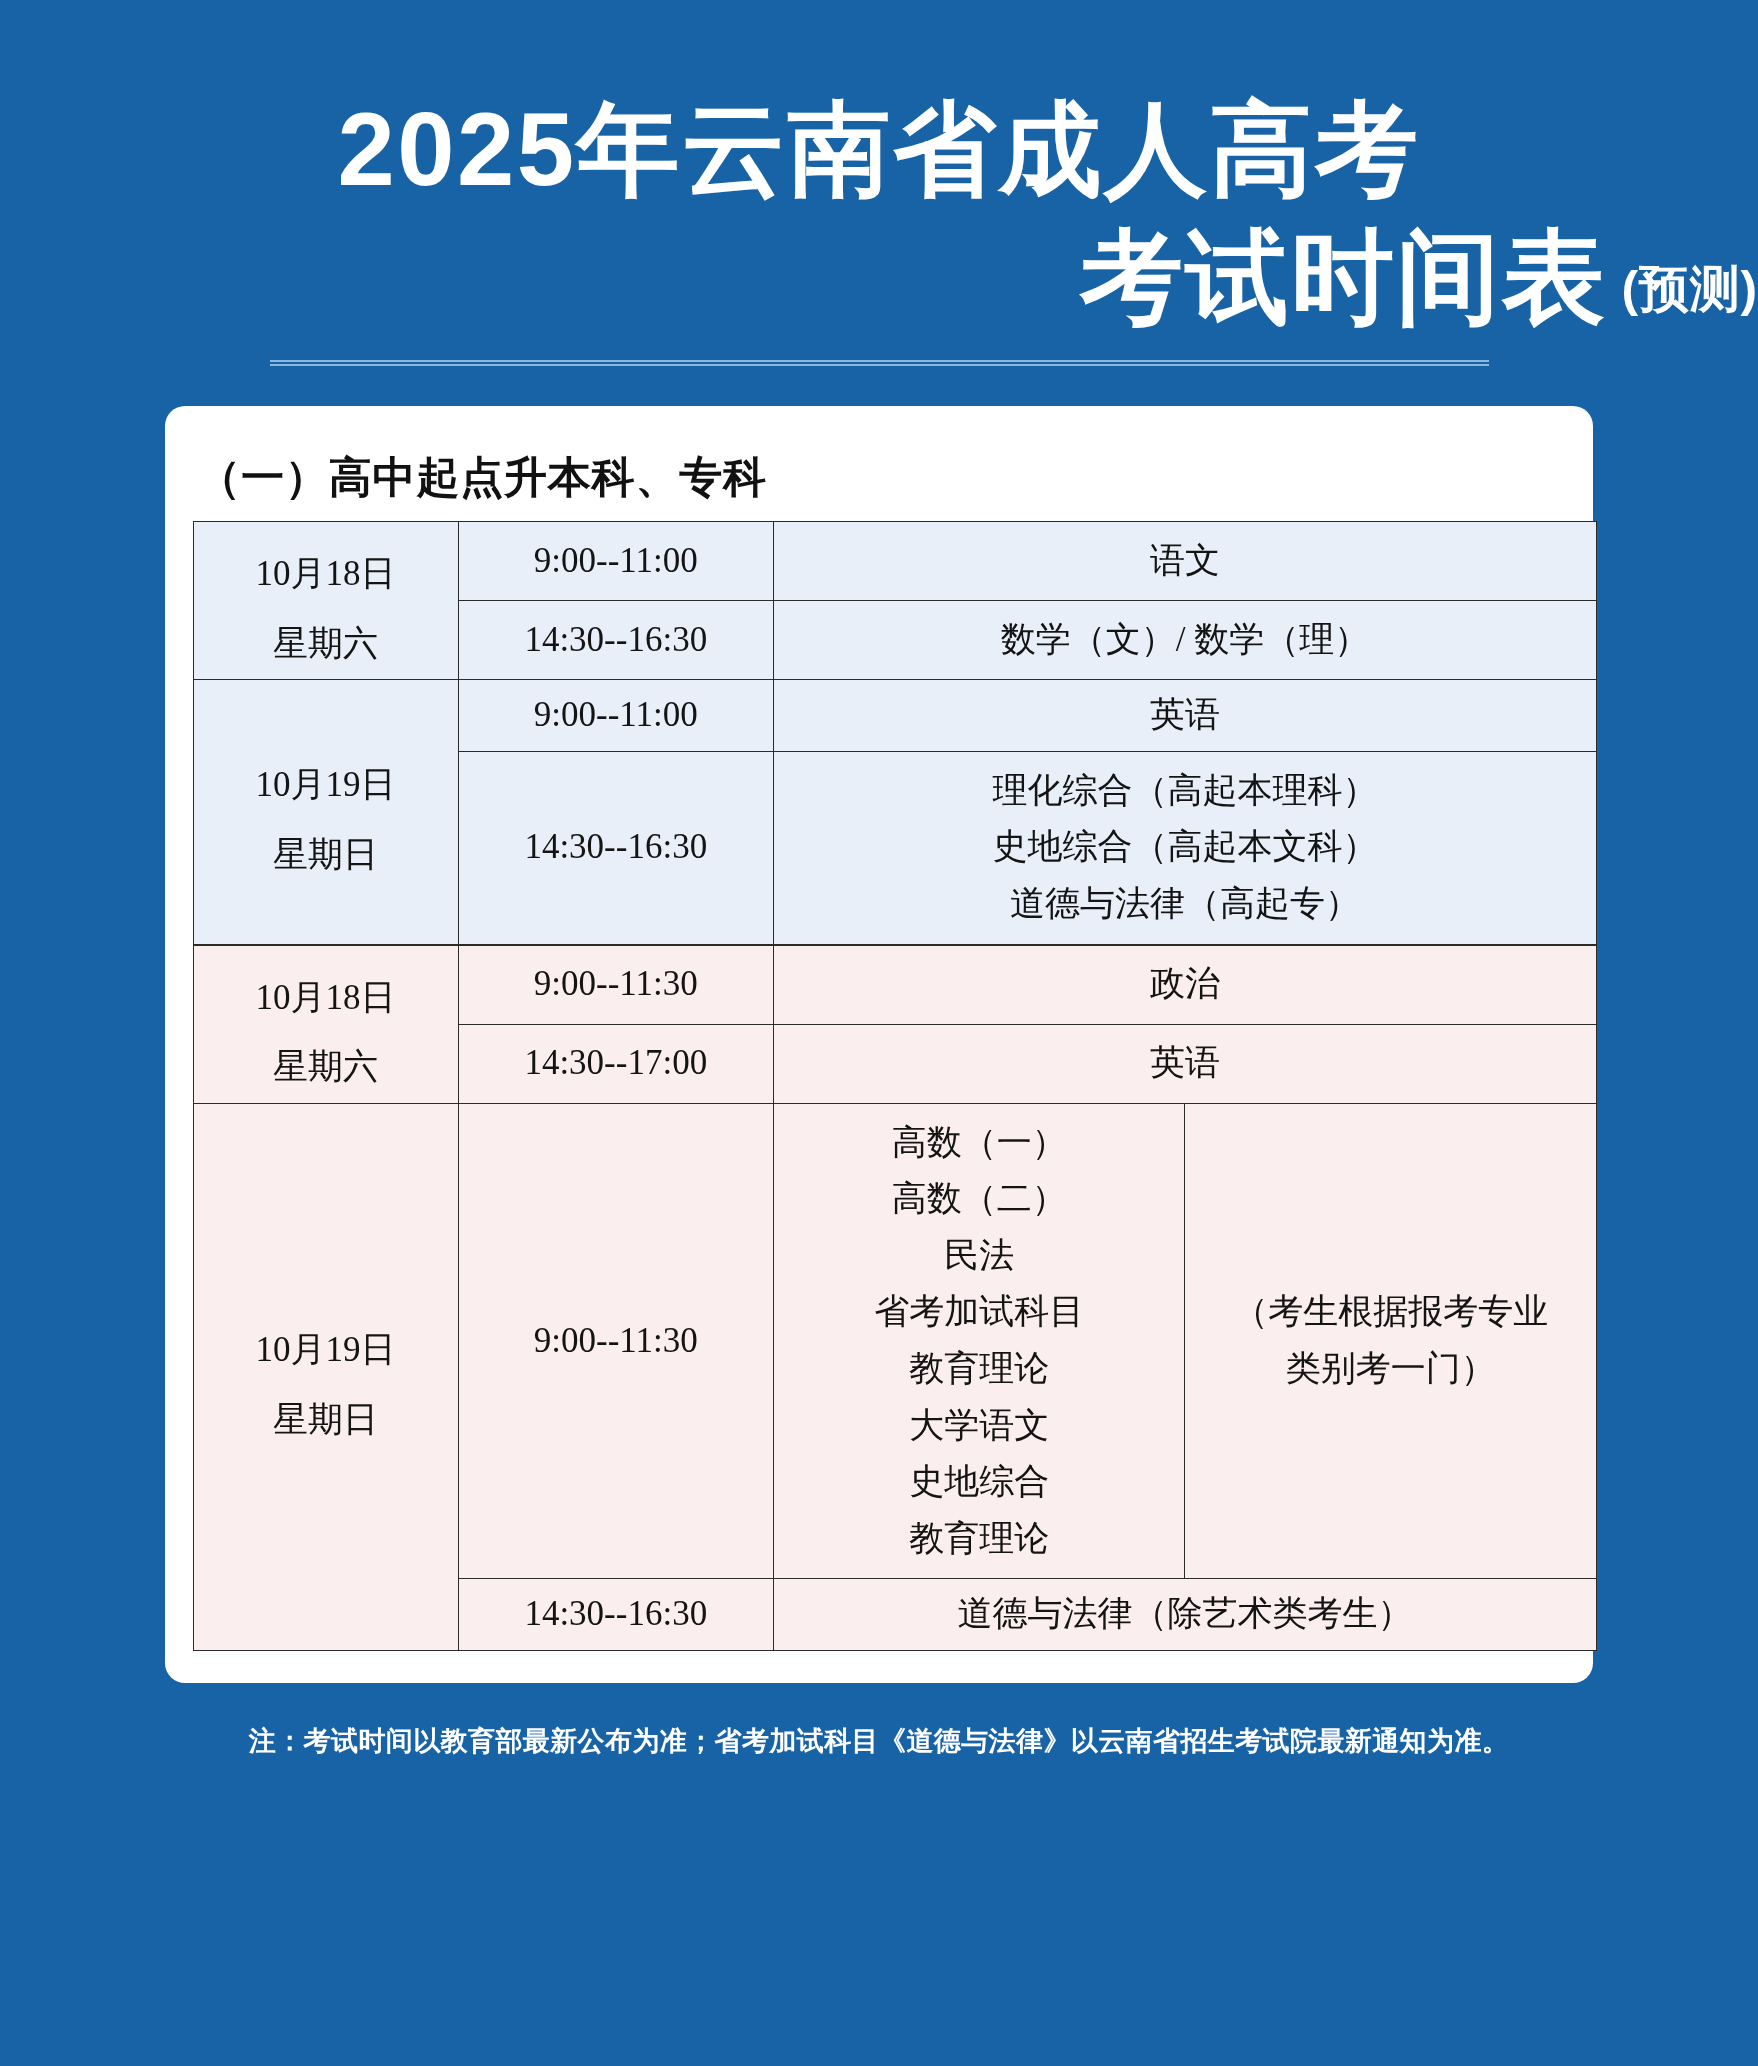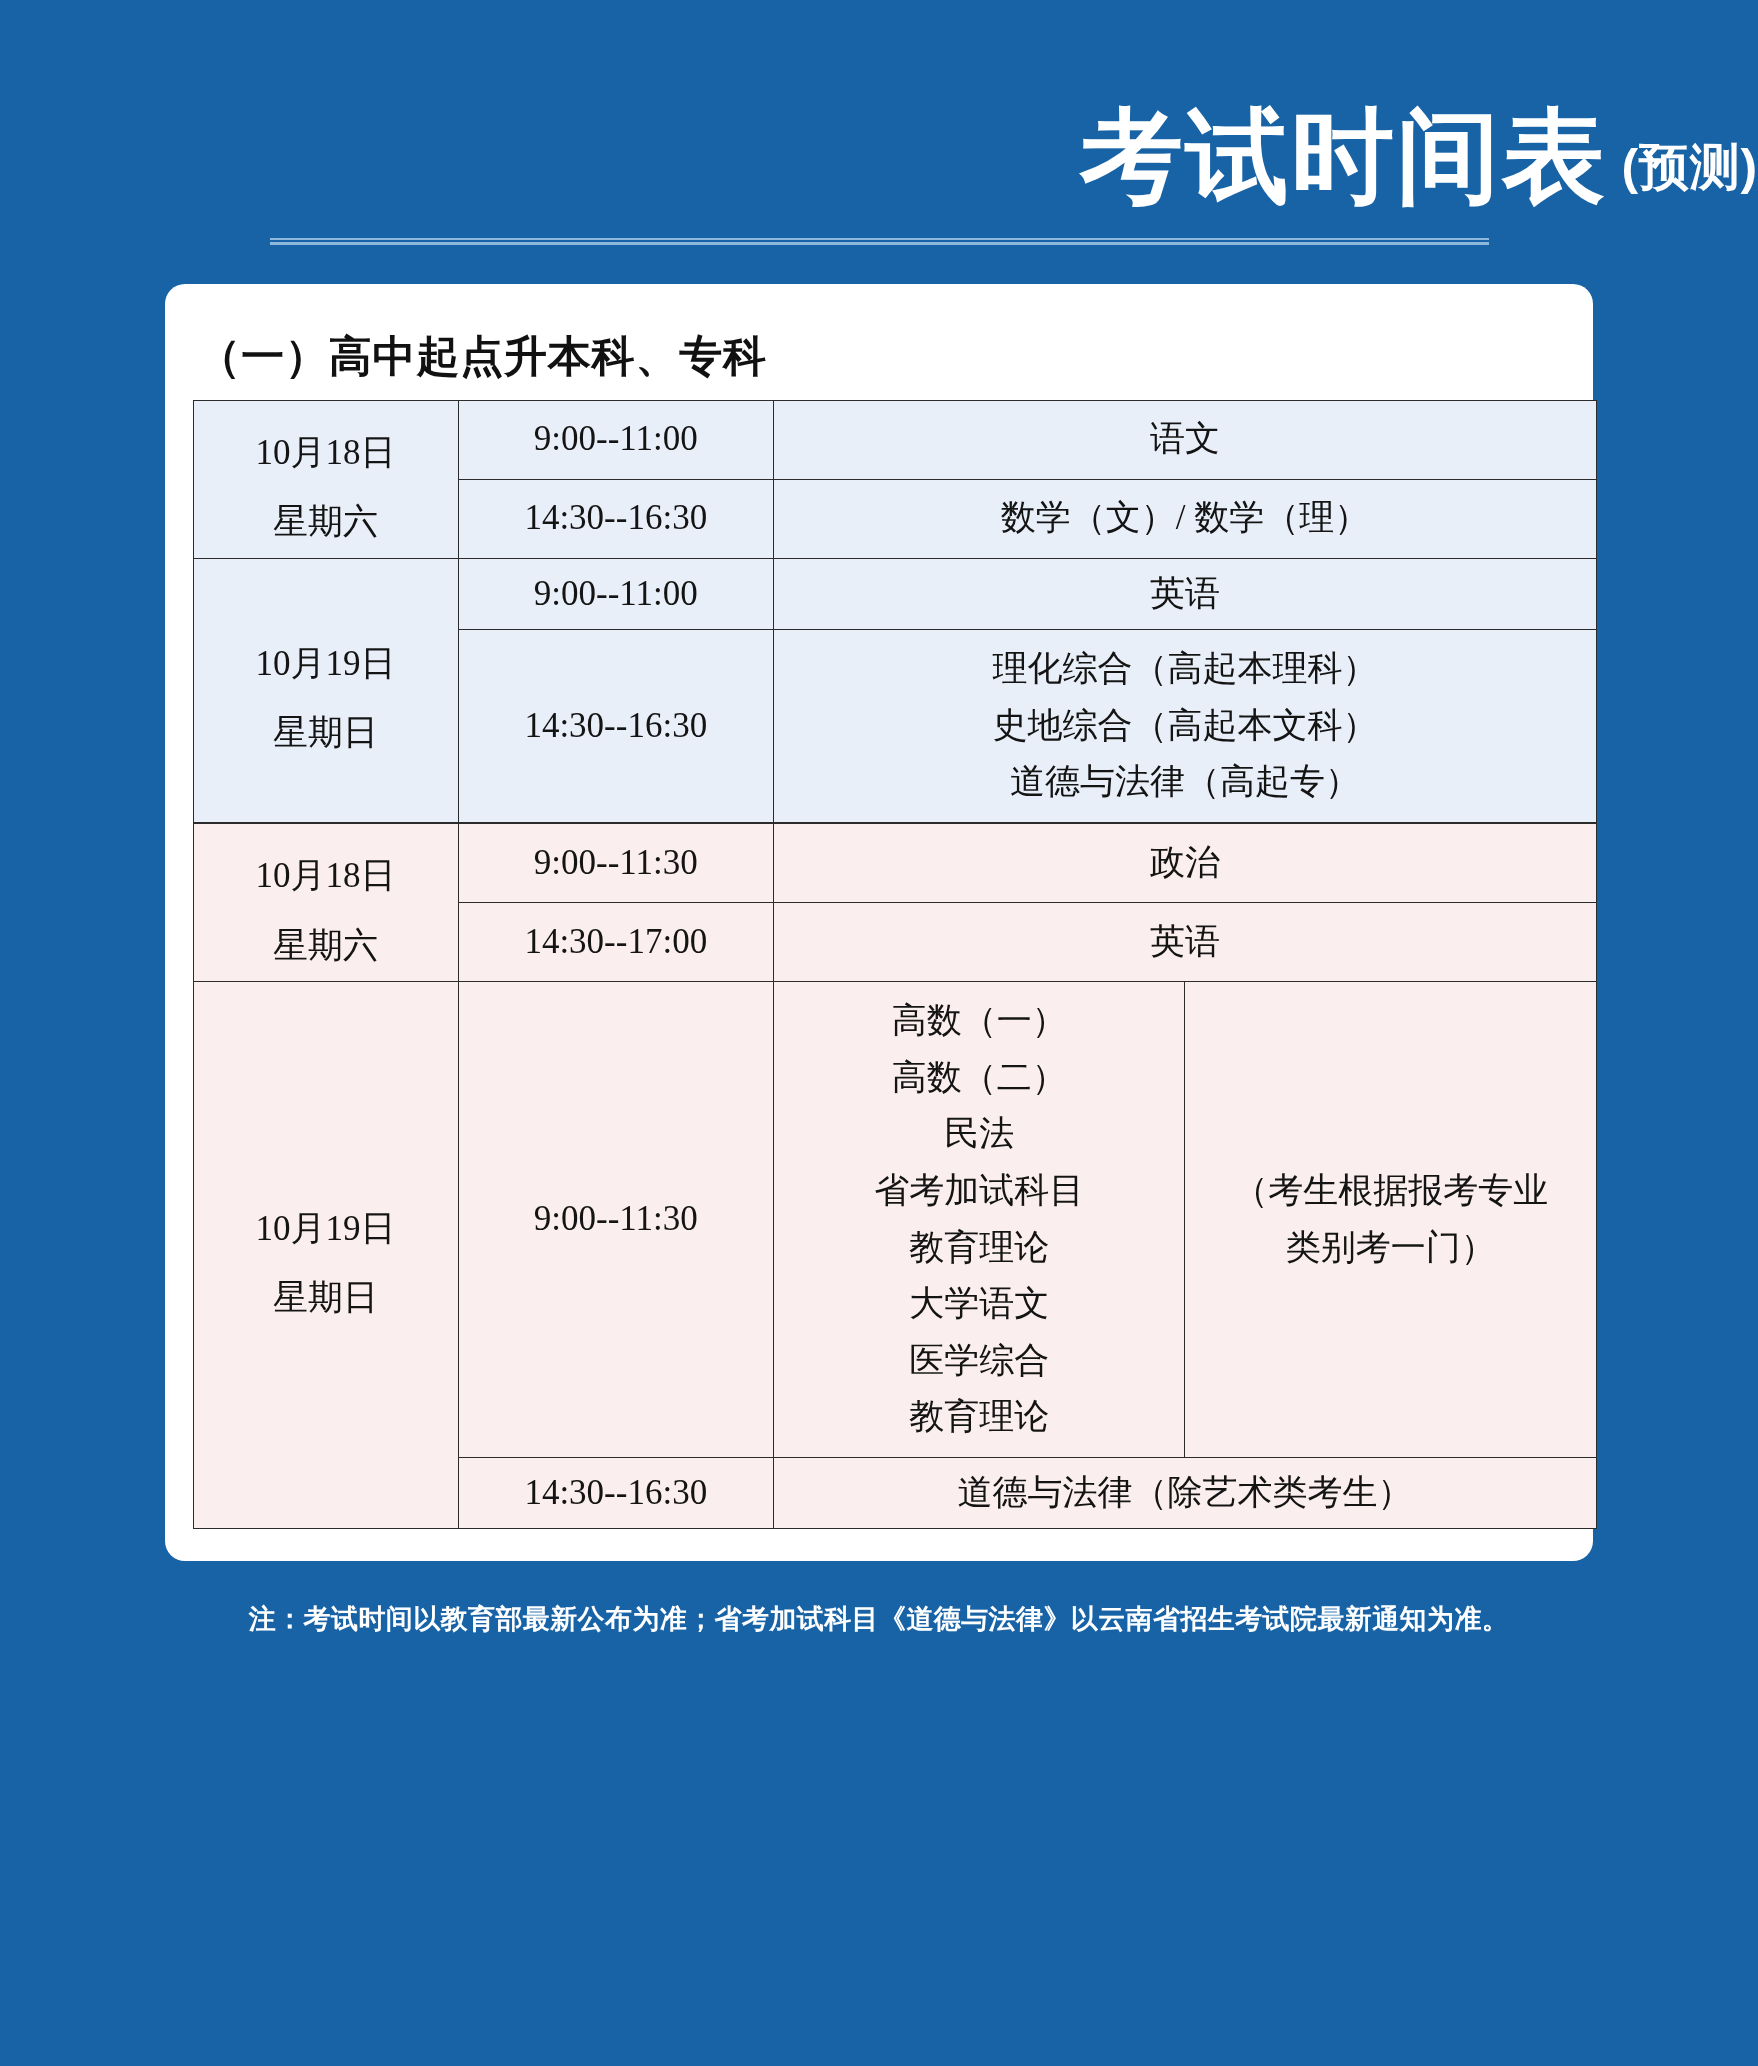--- a/index.html
+++ b/index.html
@@ -152,20 +152,21 @@
     letter-spacing: 0.4px;
     font-family: "Liberation Sans", sans-serif;
   }
 </style>
 </head>
 <body>
 
 <div class="watermark">ynzk58</div>
 
 <div class="header">
+  <div class="title-line1">2025年云南省成人高考</div>
   <div class="title-line2-wrap">
     <div class="title-line2">考试时间表</div>
     <div class="title-suffix">(预测)</div>
   </div>
   <div class="rule-wrap">
     <div class="rule-top"></div>
     <div class="rule-bottom"></div>
   </div>
 </div>
 
@@ -227,21 +228,21 @@
           <span>星期日</span>
         </td>
         <td class="col-time">9:00--11:30</td>
         <td class="col-subj-a multi">
           <span>高数（一）</span>
           <span>高数（二）</span>
           <span>民法</span>
           <span>省考加试科目</span>
           <span>教育理论</span>
           <span>大学语文</span>
-          <span>医学综合</span>
+          <span>史地综合</span>
           <span>教育理论</span>
         </td>
         <td class="col-subj-b multi">
           <span>（考生根据报考专业</span>
           <span>类别考一门）</span>
         </td>
       </tr>
       <tr>
         <td class="col-time">14:30--16:30</td>
         <td class="col-subj" colspan="2">道德与法律（除艺术类考生）</td>

